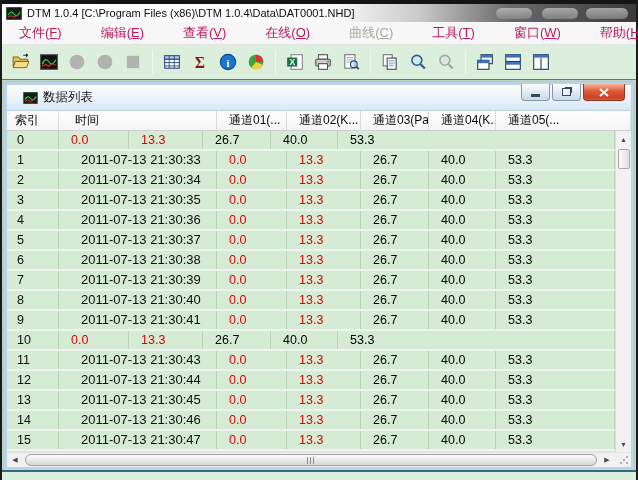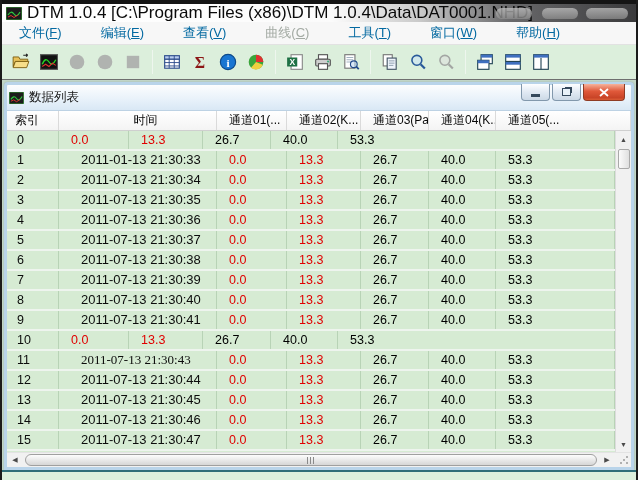--- a/index.html
+++ b/index.html
@@ -6,67 +6,67 @@
   html,body { width:638px; height:480px; overflow:hidden; }
   body { font-family:"Liberation Sans","DejaVu Sans",sans-serif; font-size:12px; }
 
   .window { width:638px; height:480px; display:flex; flex-direction:column;
             border-left:2px solid #1b1b1b; border-right:2px solid #1b1b1b; background:#cddfcd; }
 
   
   .titlebar { height:22px; flex:0 0 22px; border-top:4px solid #141414; position:relative;
               background:linear-gradient(90deg,#ffffff 0%,#fbfbfb 52%,#c9c9c9 66%,#6a6a6c 80%,#3a3a3c 100%);
               display:flex; align-items:center; padding-left:4px; }
-  .titlebar .app-title { font-size:17px; color:#0a0a0a; margin-left:5px; white-space:nowrap; }
+  .titlebar .app-title { font-size:11px; color:#0a0a0a; margin-left:5px; white-space:nowrap; }
   .caption-blob { position:absolute; top:4px; height:11px; border-radius:6px;
                   background:linear-gradient(#c2c2c2,#8d8d8d); opacity:.75; }
   .blob-min { right:104px; width:36px; } .blob-max { right:58px; width:36px; } .blob-close { right:8px; width:42px; }
 
   
   .menubar { height:23px; flex:0 0 23px; background:#f7f7f7; border-bottom:1px solid #e2e2e2;
              display:flex; align-items:center; padding-left:8px; list-style:none; }
-  .menu-item { padding:3px 9px; margin-right:21px; color:#0369a1; font-size:13px; cursor:default; white-space:nowrap; }
+  .menu-item { padding:3px 9px; margin-right:21px; color:#be185d; font-size:13px; cursor:default; white-space:nowrap; }
   .menu-item.disabled { color:#a3aaa3; }
 
   
   .toolbar { height:35px; flex:0 0 35px; background:var(--accent-green,#dcefdc);
              border-bottom:1px solid #6f6f6f; display:flex; align-items:center; padding-left:5px; }
   .tb-btn { width:27px; height:27px; border:1px solid transparent; background:transparent;
             display:flex; align-items:center; justify-content:center; margin-right:1px; }
   .tb-btn svg { width:18px; height:18px; }
   .tb-btn.disabled { filter:grayscale(1); opacity:.85; }
   .tb-sep { width:1px; height:24px; background:#9fb49f; border-right:1px solid #eef6ee; margin:0 5px; }
 
   
   .mdi { flex:1 1 auto; position:relative; background:#c4d8c8; padding:2px 2px 0 2px; }
   .child { position:absolute; left:2px; right:2px; top:2px; bottom:0;
            border:3px solid var(--aero-border,#b9d4ea); border-bottom-width:3px; border-radius:4px 4px 0 0;
            background:#f0f0f0; display:flex; flex-direction:column; box-shadow:0 0 2px rgba(60,90,120,.35); }
   .child-titlebar { height:26px; flex:0 0 26px; position:relative; display:flex; align-items:center;
-                    padding-left:2px; border-bottom:1px solid #bdd2e4; border-radius:2px 2px 0 0;
+                    padding-left:16px; border-bottom:1px solid #bdd2e4; border-radius:2px 2px 0 0;
                     background:linear-gradient(#fcfdfe,#e9f2fa 55%,#d9e8f5); }
   .child-title { margin-left:5px; color:#151515; font-size:12.5px; }
   .child-controls { position:absolute; right:6px; top:-1px; display:flex; }
   .cbtn { height:17px; border:1px solid #87643e00; border:1px solid #8298ac; border-top:none;
           border-radius:0 0 4px 4px; margin-left:2px; display:flex; align-items:center; justify-content:center;
           background:linear-gradient(#fdfeff,#dfe8f2 55%,#ccd9e6); }
   .cbtn-min,.cbtn-restore { width:29px; } 
   .cbtn-close { width:42px; border-color:#8f3b24;
           background:linear-gradient(#f6b29a,#e0593a 45%,#c94427 85%,#d95c35); }
   .glyph-min { width:9px; height:3px; background:#35495c; margin-top:6px; }
   .glyph-restore { width:9px; height:8px; border:1px solid #35495c; background:#e8f1f8; box-shadow:2px -2px 0 -1px #35495c; }
   .cbtn-close svg { width:10px; height:9px; }
 
   
   .list { flex:1 1 auto; display:flex; flex-direction:column; background:#f6f6f6; overflow:hidden; }
   .hdr { height:20px; flex:0 0 20px; display:flex; background:linear-gradient(#ffffff,#f4f4f4);
          border-bottom:1px solid #cfcfcf; }
   .hdr-cell { border-right:1px solid #dadada; padding-left:12px; line-height:19px; color:#0a0a0a;
               font-size:12px; white-space:nowrap; overflow:hidden; flex:0 0 auto; }
-  .hdr-cell.c0 { padding-left:8px; } .hdr-cell.c1 { padding-left:16px;text-align:center; }
+  .hdr-cell.c0 { padding-left:8px; } .hdr-cell.c1 { padding-left:16px; }
   .body-wrap { flex:1 1 auto; display:flex; overflow:hidden; }
   .rows { flex:1 1 auto; display:flex; flex-direction:column; background:#eef3ee; }
   .trow { height:20px; flex:0 0 20px; display:flex; background:var(--row-green,#d6ebd3);
           border-bottom:2px solid #eef4ee; }
   .tcell { flex:0 0 auto; padding-left:12px; line-height:18px; font-size:12.5px; color:#0c0c0c;
            border-right:1px solid rgba(130,165,130,.35); white-space:nowrap; overflow:hidden; }
   .tcell.c0 { padding-left:10px; } .tcell.c1 { padding-left:22px; font-size:13px; }
   .trow-partial { height:3px; flex:0 0 3px; background:var(--row-green,#d6ebd3); }
 
   
@@ -112,20 +112,21 @@
     <span class="app-title">DTM 1.0.4 [C:\Program Files (x86)\DTM 1.0.4\Data\DAT0001.NHD]</span>
     <span class="caption-blob blob-min"></span>
     <span class="caption-blob blob-max"></span>
     <span class="caption-blob blob-close"></span>
   </div>
 
   <ul class="menubar" id="menubar">
       <li class="menu-item">文件(<u>F</u>)</li>
       <li class="menu-item">编辑(<u>E</u>)</li>
       <li class="menu-item">查看(<u>V</u>)</li>
+      <li class="menu-item">在线(<u>O</u>)</li>
       <li class="menu-item disabled">曲线(<u>C</u>)</li>
       <li class="menu-item">工具(<u>T</u>)</li>
       <li class="menu-item">窗口(<u>W</u>)</li>
       <li class="menu-item">帮助(<u>H</u>)</li>
     </ul>
 
   <div class="toolbar" id="toolbar">
       <button class="tb-btn">
         <svg viewBox="0 0 16 16">
           <path d="M1 3.5h5l1 2h7v2H3L1 12z" fill="#e8c15a" stroke="#7a5c10" stroke-width=".8"></path>
@@ -293,21 +294,21 @@
               <div class="trow">
                 <div class="tcell c0" style="width: 52px;">0</div>
                 <div class="tcell c2" style="width: 70px; color: rgb(224, 0, 0);">0.0</div>
                 <div class="tcell c3" style="width: 74px; color: rgb(224, 0, 0);">13.3</div>
                 <div class="tcell c4" style="width: 68px; color: rgb(0, 0, 0);">26.7</div>
                 <div class="tcell c5" style="width: 67px; color: rgb(0, 0, 0);">40.0</div>
                 <div class="tcell c6" style="flex: 1 1 auto; color: rgb(0, 0, 0);">53.3</div>
               </div>
               <div class="trow">
                 <div class="tcell c0" style="width: 52px;">1</div>
-                <div class="tcell c1" style="width: 158px;">2011-01-13 21:30:33</div>
+                <div class="tcell c1" style="width: 158px;">2011-07-13 21:30:33</div>
                 <div class="tcell c2" style="width: 70px; color: rgb(224, 0, 0);">0.0</div>
                 <div class="tcell c3" style="width: 74px; color: rgb(224, 0, 0);">13.3</div>
                 <div class="tcell c4" style="width: 68px; color: rgb(0, 0, 0);">26.7</div>
                 <div class="tcell c5" style="width: 67px; color: rgb(0, 0, 0);">40.0</div>
                 <div class="tcell c6" style="flex: 1 1 auto; color: rgb(0, 0, 0);">53.3</div>
               </div>
               <div class="trow">
                 <div class="tcell c0" style="width: 52px;">2</div>
                 <div class="tcell c1" style="width: 158px;">2011-07-13 21:30:34</div>
                 <div class="tcell c2" style="width: 70px; color: rgb(224, 0, 0);">0.0</div>
@@ -382,21 +383,21 @@
               <div class="trow">
                 <div class="tcell c0" style="width: 52px;">10</div>
                 <div class="tcell c2" style="width: 70px; color: rgb(224, 0, 0);">0.0</div>
                 <div class="tcell c3" style="width: 74px; color: rgb(224, 0, 0);">13.3</div>
                 <div class="tcell c4" style="width: 68px; color: rgb(0, 0, 0);">26.7</div>
                 <div class="tcell c5" style="width: 67px; color: rgb(0, 0, 0);">40.0</div>
                 <div class="tcell c6" style="flex: 1 1 auto; color: rgb(0, 0, 0);">53.3</div>
               </div>
               <div class="trow">
                 <div class="tcell c0" style="width: 52px;">11</div>
-                <div class="tcell c1" style="width: 158px; font-family: Liberation Serif, serif;">2011-07-13 21:30:43</div>
+                <div class="tcell c1" style="width: 158px;">2011-07-13 21:30:43</div>
                 <div class="tcell c2" style="width: 70px; color: rgb(224, 0, 0);">0.0</div>
                 <div class="tcell c3" style="width: 74px; color: rgb(224, 0, 0);">13.3</div>
                 <div class="tcell c4" style="width: 68px; color: rgb(0, 0, 0);">26.7</div>
                 <div class="tcell c5" style="width: 67px; color: rgb(0, 0, 0);">40.0</div>
                 <div class="tcell c6" style="flex: 1 1 auto; color: rgb(0, 0, 0);">53.3</div>
               </div>
               <div class="trow">
                 <div class="tcell c0" style="width: 52px;">12</div>
                 <div class="tcell c1" style="width: 158px;">2011-07-13 21:30:44</div>
                 <div class="tcell c2" style="width: 70px; color: rgb(224, 0, 0);">0.0</div>

